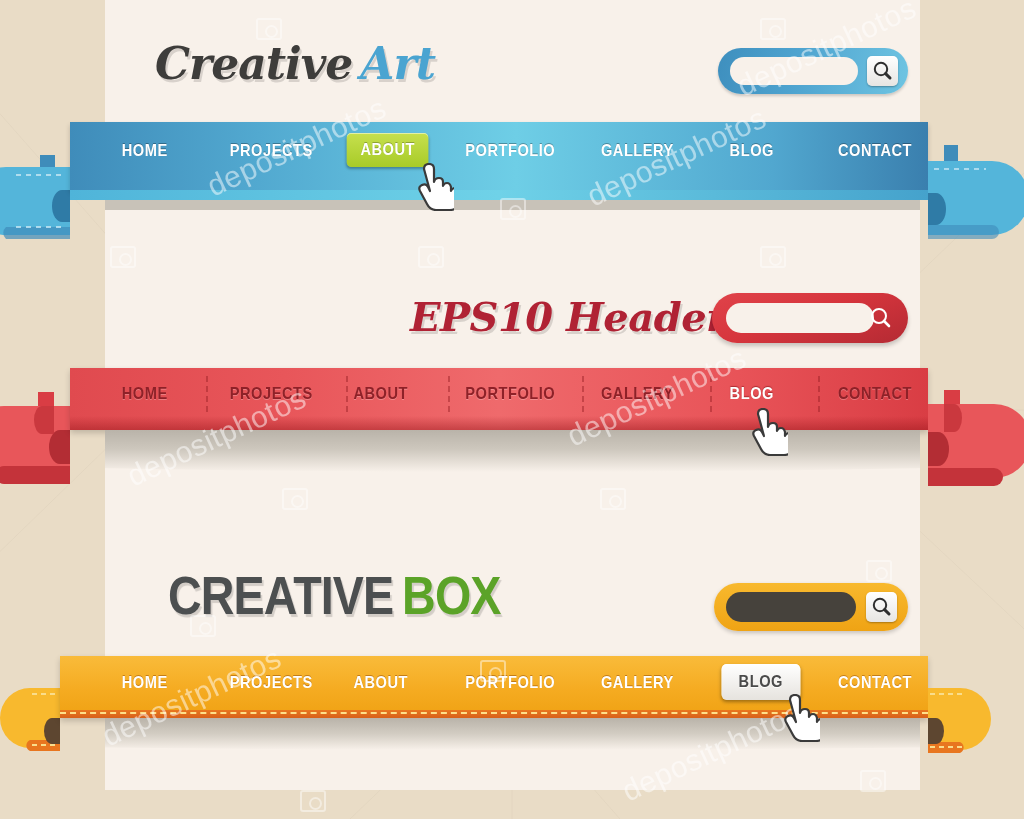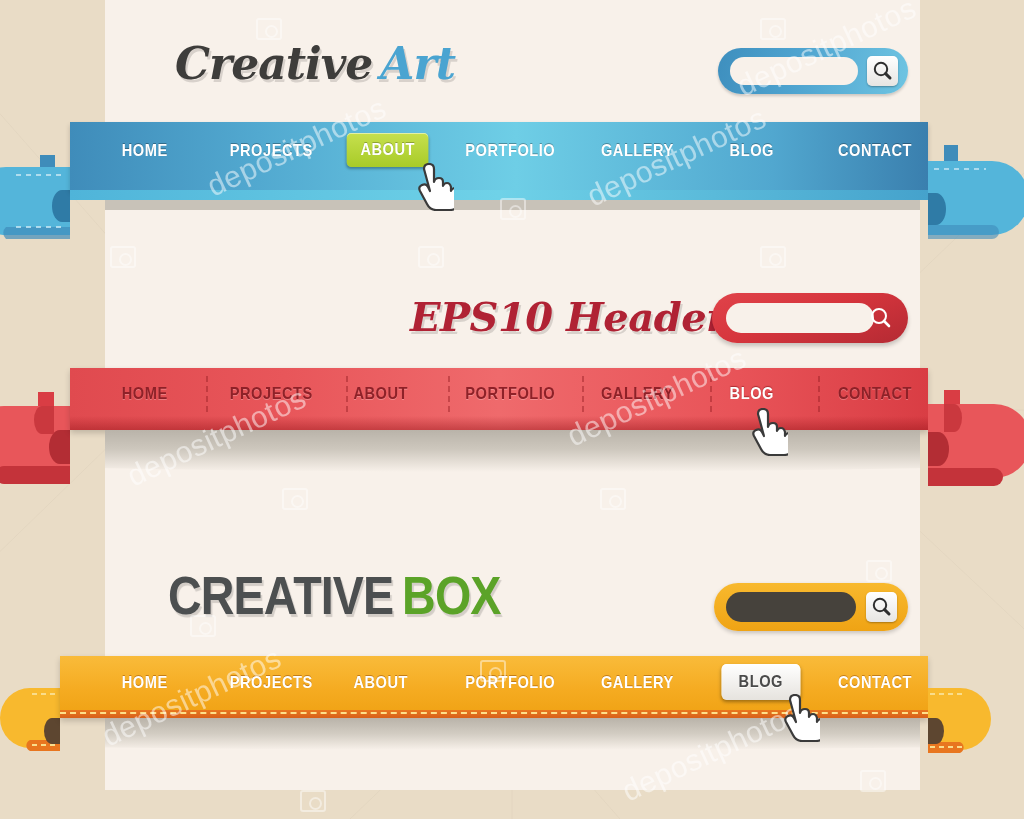--- a/index.html
+++ b/index.html
@@ -71,21 +71,20 @@
     position: absolute;
     left: 155px; top: 38px;
     font-family: "DejaVu Serif", serif;
     font-style: italic;
     font-weight: bold;
     font-size: 44px;
     letter-spacing: -1px;
     z-index: 5;
     text-shadow: 2px 3px 0 rgba(0,0,0,.13);
     white-space: nowrap;
-    margin-left: 20px;
   }
   .logo-art .w1 { color: #3e3d3b; }
   .logo-art .w2 { color: #4aa4d1; margin-left: 8px; }
 
   
   .search-blue {
     position: absolute;
     left: 718px; top: 48px;
     width: 190px; height: 46px;
     border-radius: 23px;

